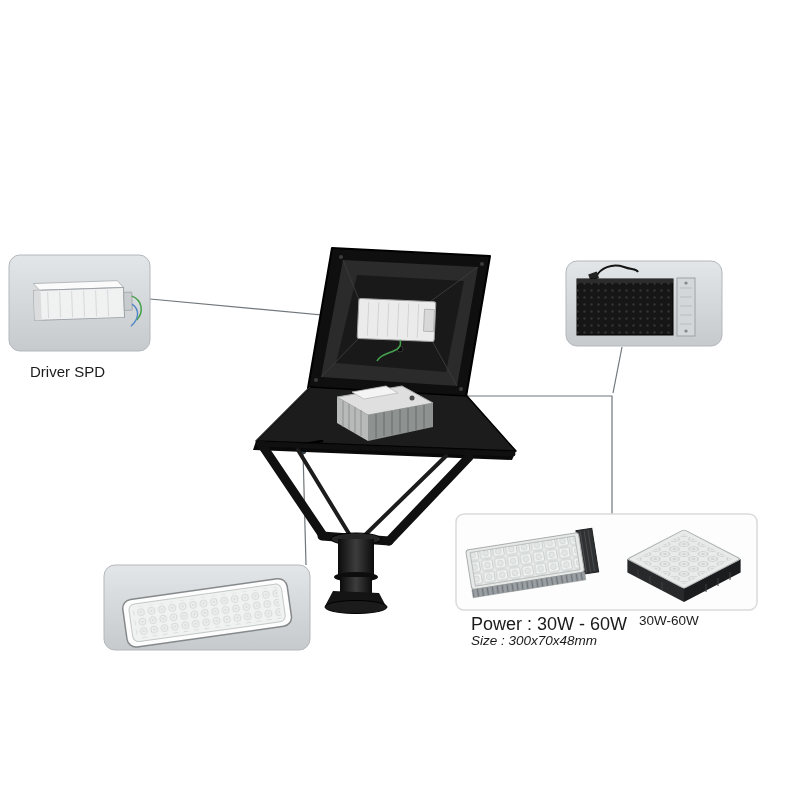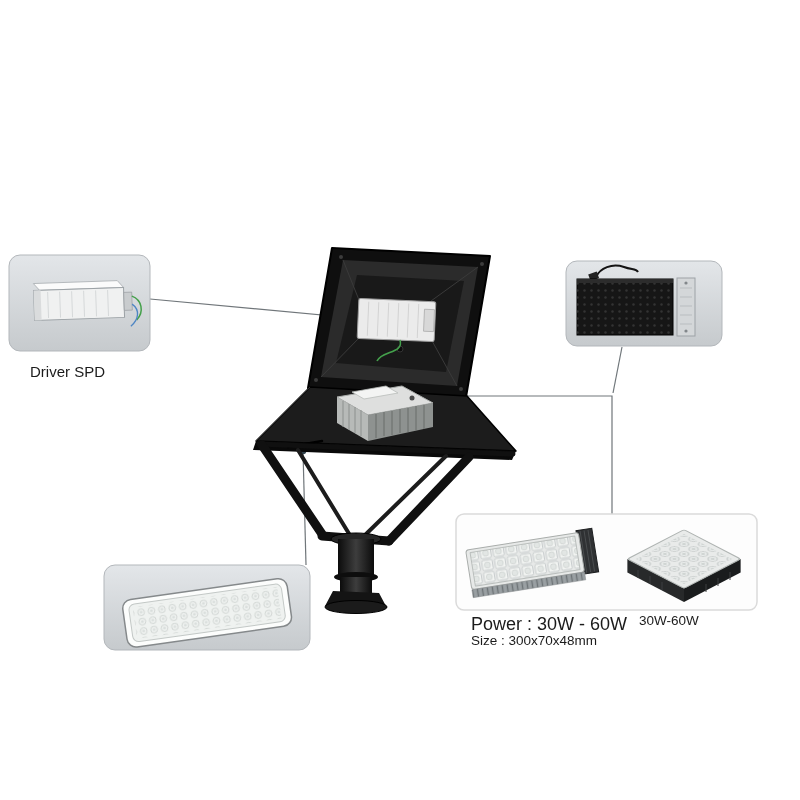--- a/index.html
+++ b/index.html
@@ -4,21 +4,21 @@
 <style>
   html,body{margin:0;padding:0;background:#ffffff;}
   .canvas{
     position:relative;width:800px;height:676px;background:#ffffff;overflow:hidden;
     font-family:"Liberation Sans",sans-serif;
   }
   .scene{position:absolute;left:0;top:0;}
   .label{position:absolute;color:#1b1b1b;white-space:nowrap;}
   #lbl-driver{left:30px;top:363px;font-size:15px;font-weight:500;}
   #lbl-power{left:471px;top:614px;font-size:18px;}
-  #lbl-size{left:471px;top:633px;font-size:13.5px;}
+  #lbl-size{left:471px;top:633px;font-size:13.5px;font-style:italic;}
   #lbl-watt{left:639px;top:613px;font-size:13.5px;}
 </style>
 </head>
 <body>
 
 <div class="canvas">
 
   <svg class="scene" width="800" height="800" viewBox="0 0 800 800">
     <defs>
       <linearGradient id="gGray" x1="0" y1="0" x2="0" y2="1">

